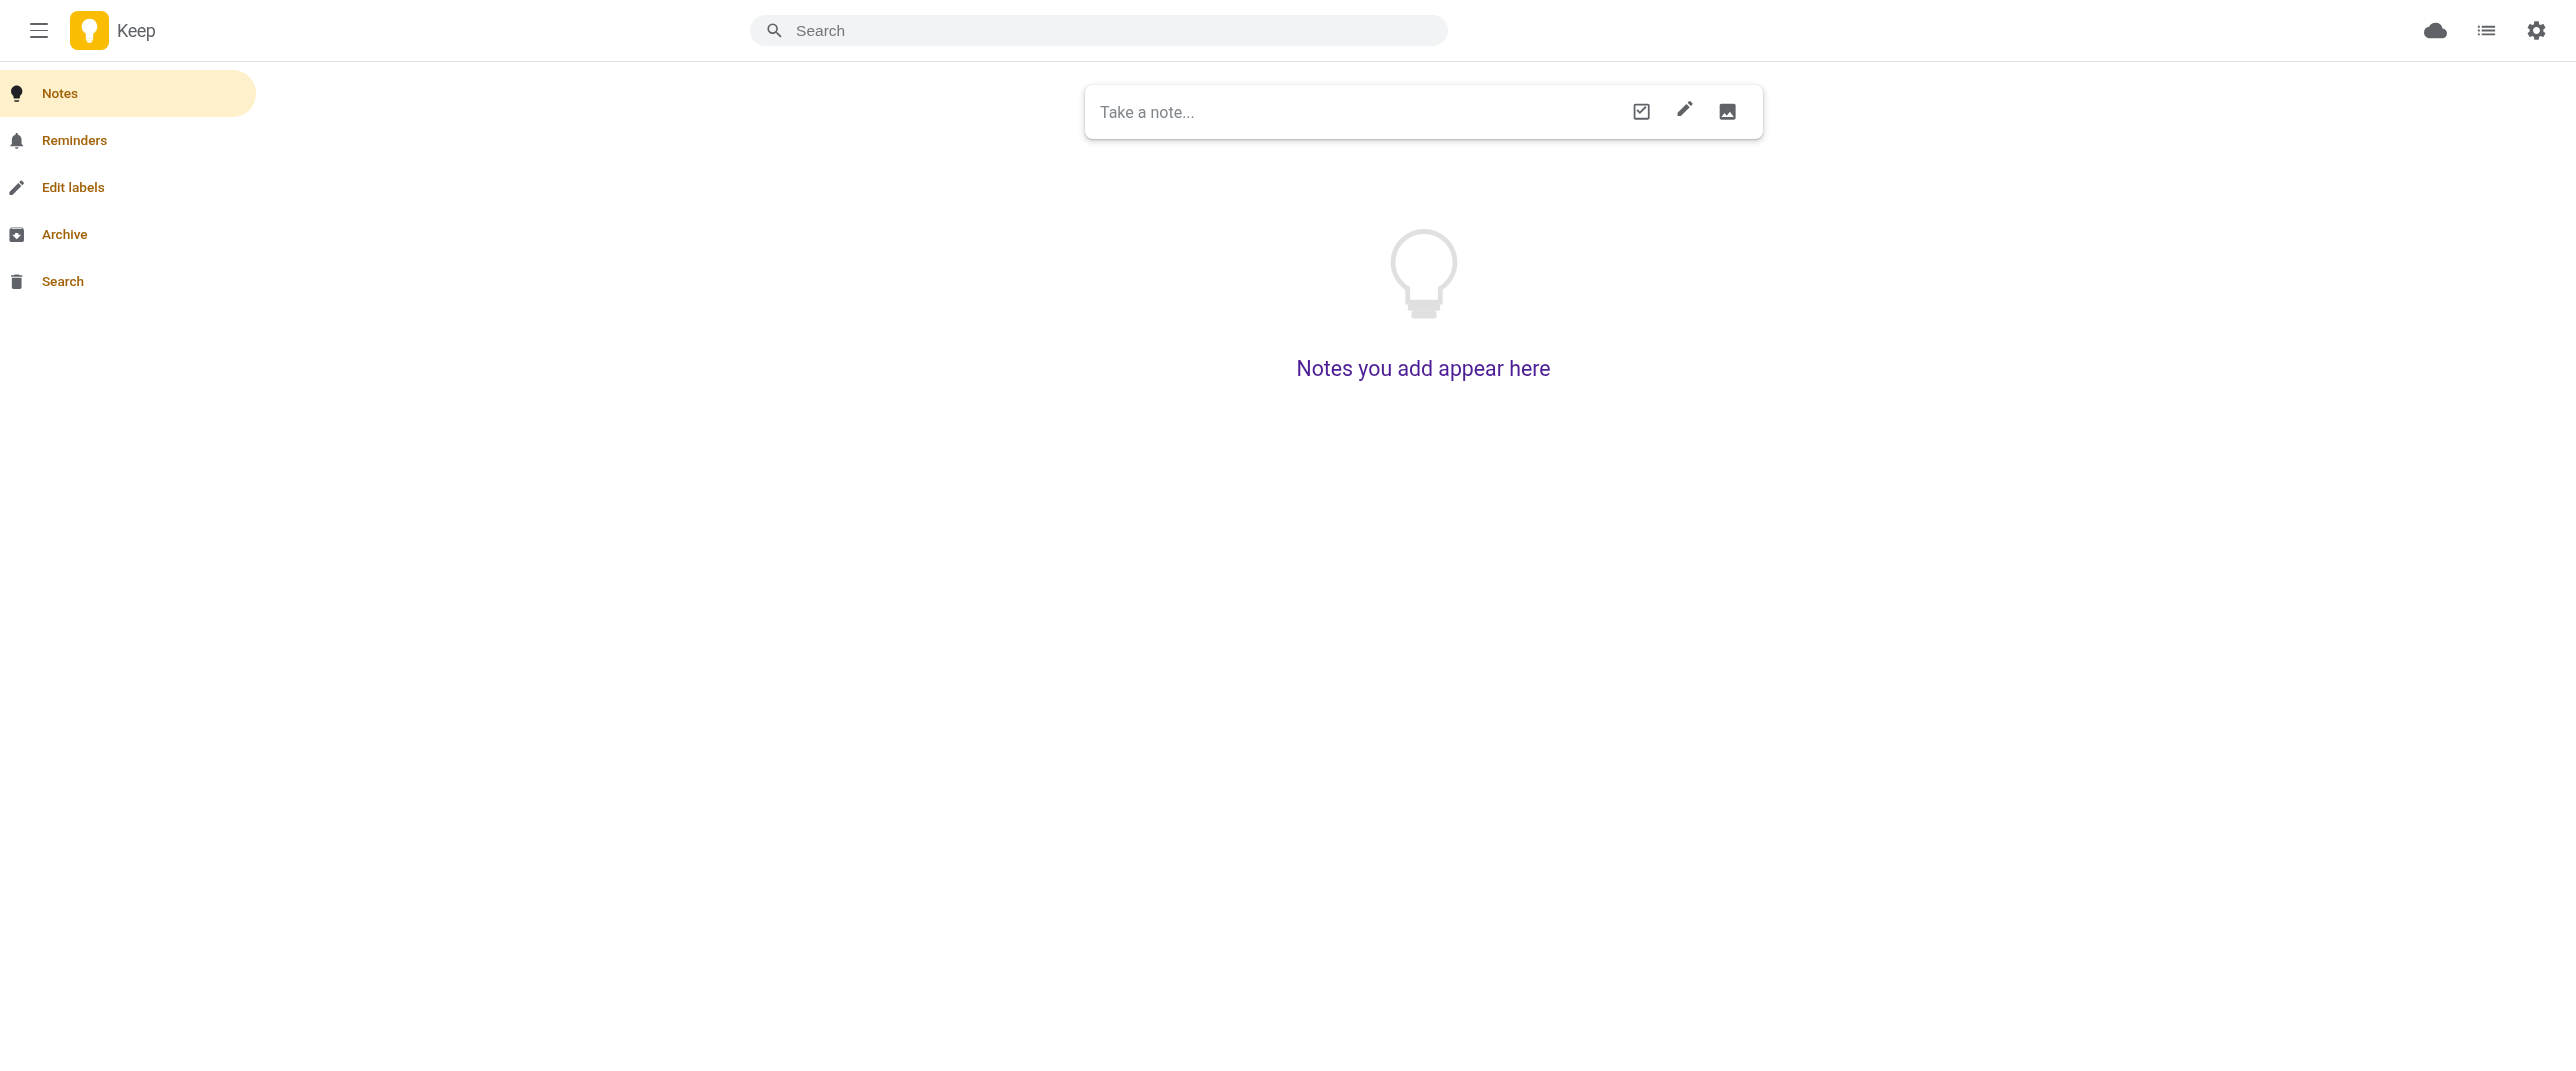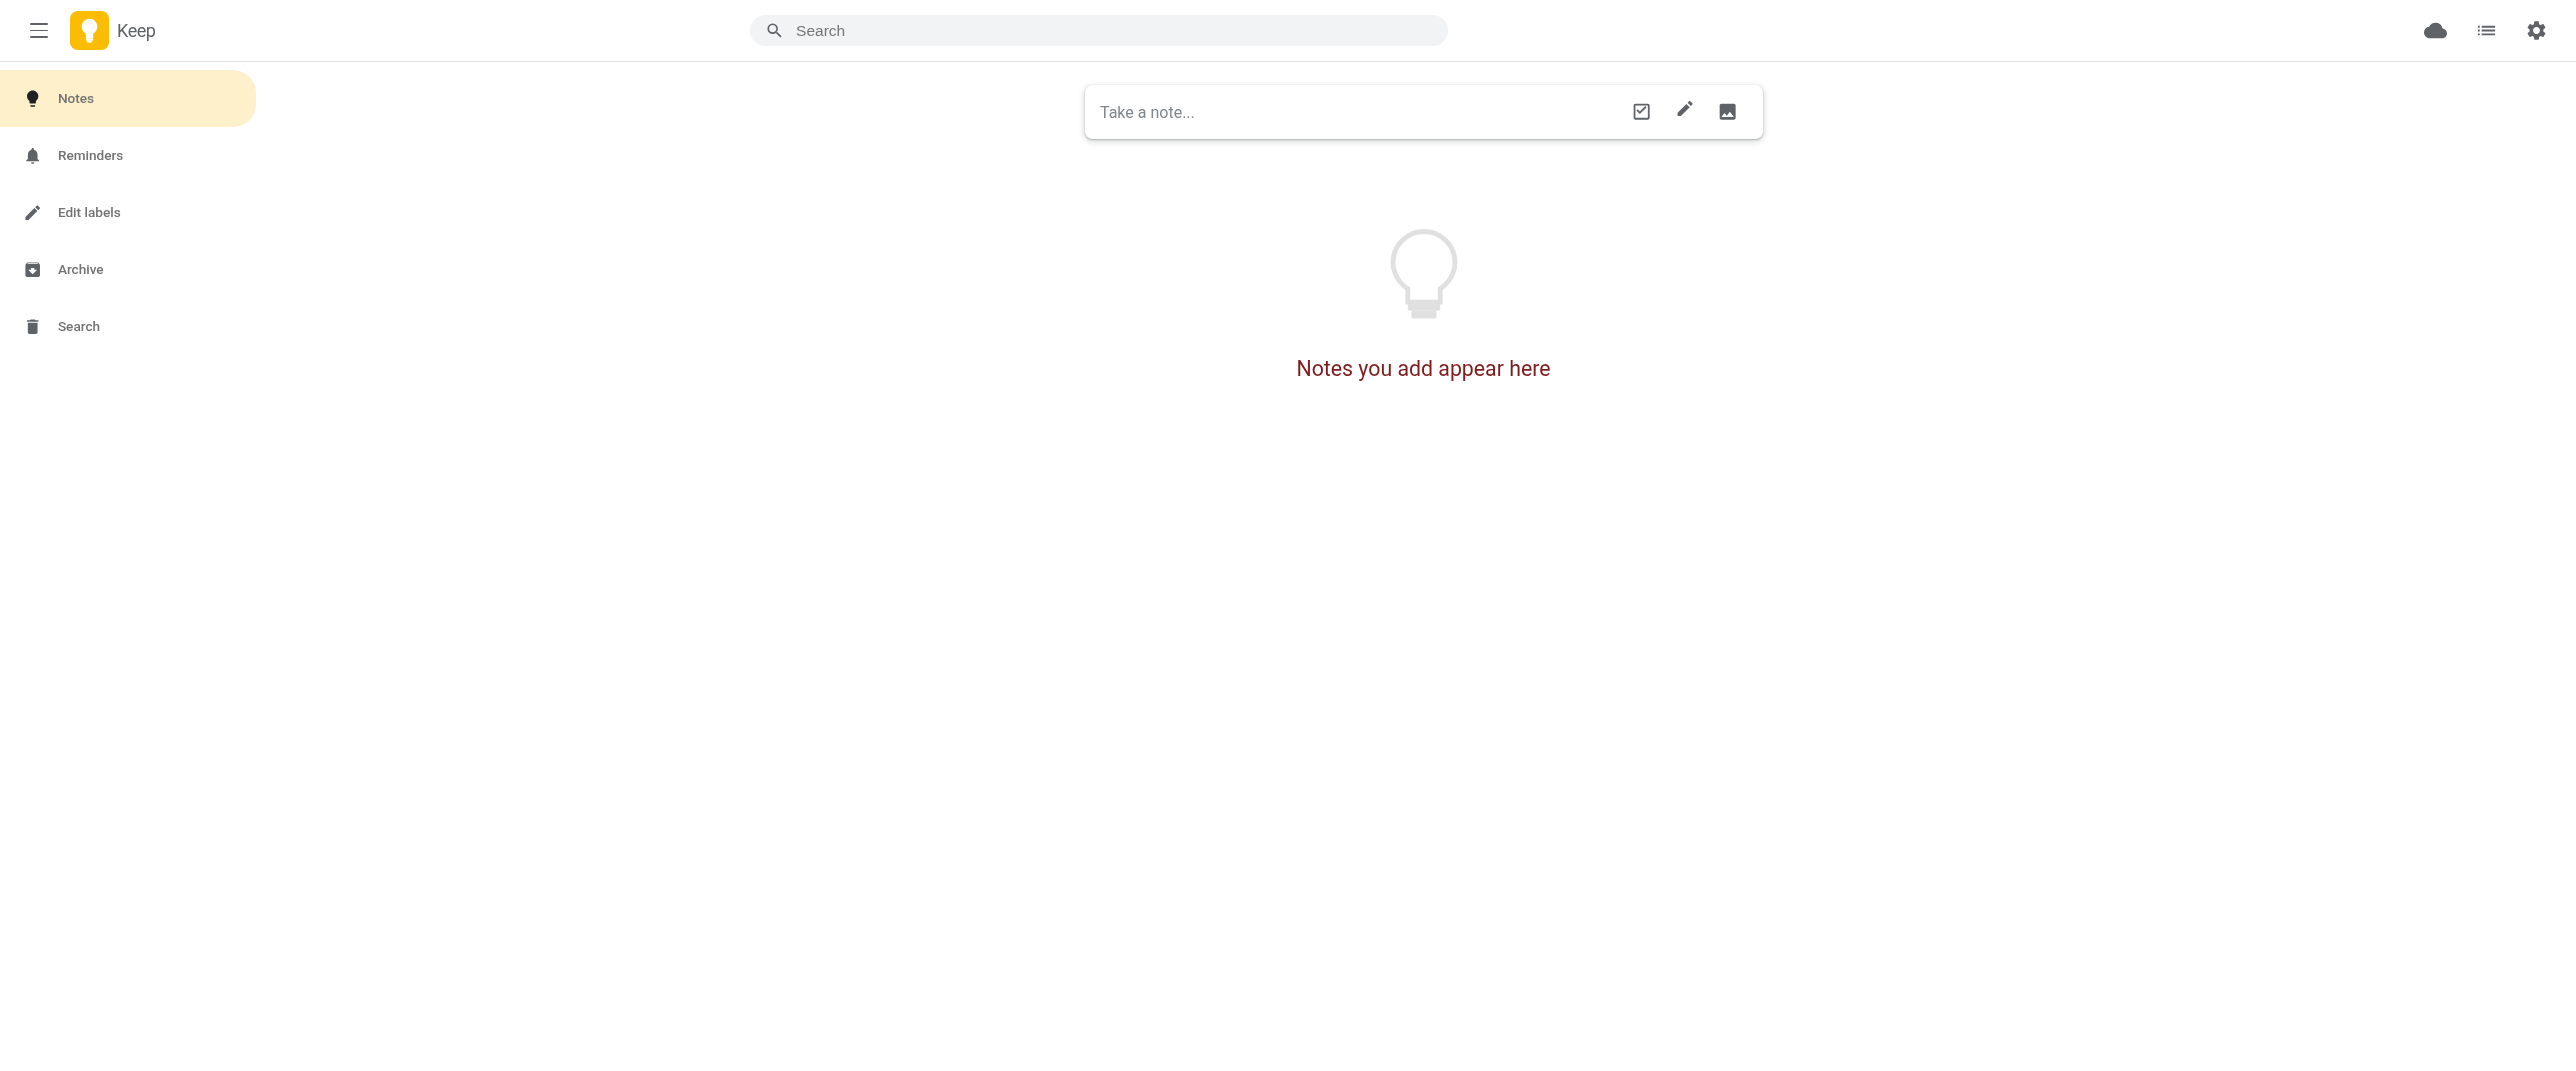--- a/index.html
+++ b/index.html
@@ -145,28 +145,28 @@
     .sidebar {
       width: 271px;
       padding: 7.8px 0;
       flex-shrink: 0;
     }
 
     .sidebar-item {
       display: flex;
       align-items: center;
       gap: 15.5px;
-      padding: 0 23px;
-      height: 57px;
+      padding: 0 7px;
+      height: 47px;
       cursor: pointer;
       border-radius: 0 23px 23px 0;
       margin-right: 15.5px;
       font-size: 13.6px;
       font-weight: 500;
-      color: #737373;
+      color: #a16207;
       position: relative;
     }
 
     .sidebar-item.active {
       background: #fef0cb;
     }
 
     .sidebar-icon {
       width: 19.4px;
       height: 19.4px;
@@ -246,21 +246,21 @@
     }
 
     .empty-icon {
       width: 116px;
       height: 116px;
       color: #e0e0e0;
     }
 
     .empty-text {
       font-size: 21.3px;
-      color: #7f1d1d;
+      color: #4c1d95;
       font-weight: 400;
     }
 
     
     svg {
       fill: currentColor;
     }
   </style>
 </head>
 <body>

